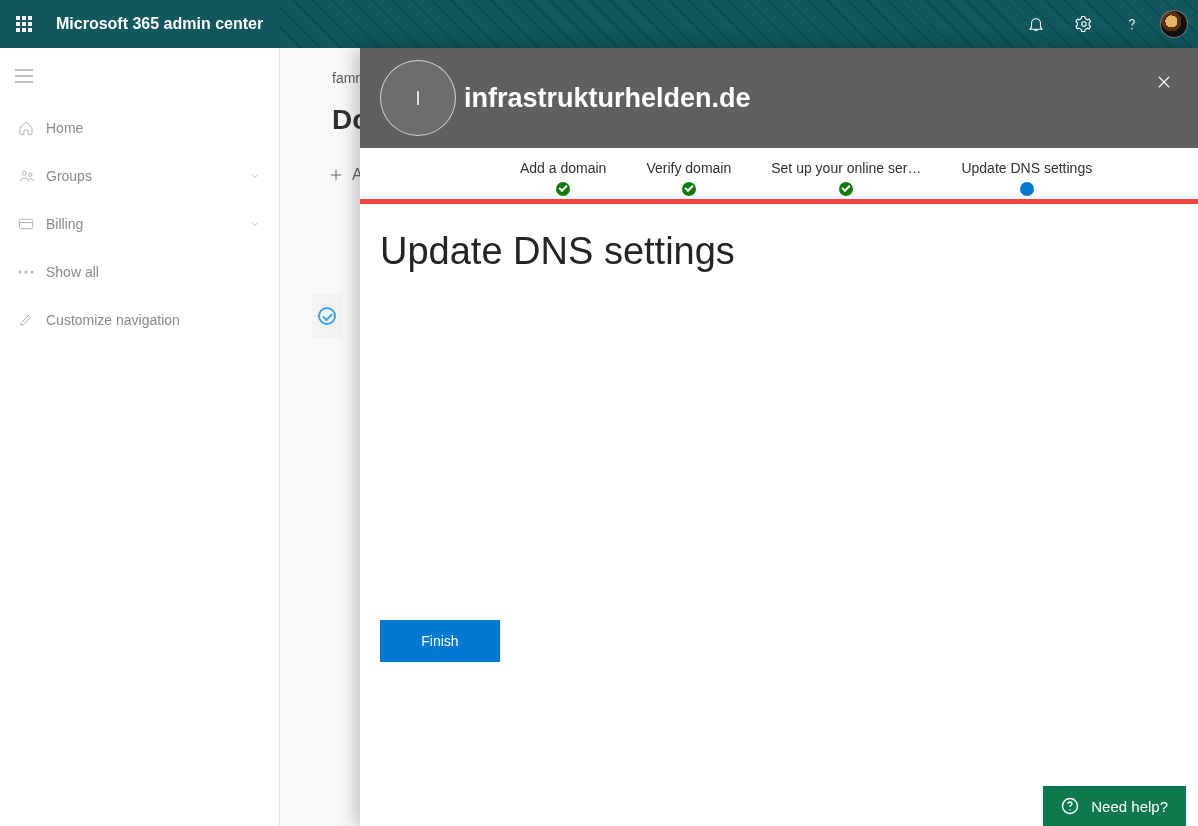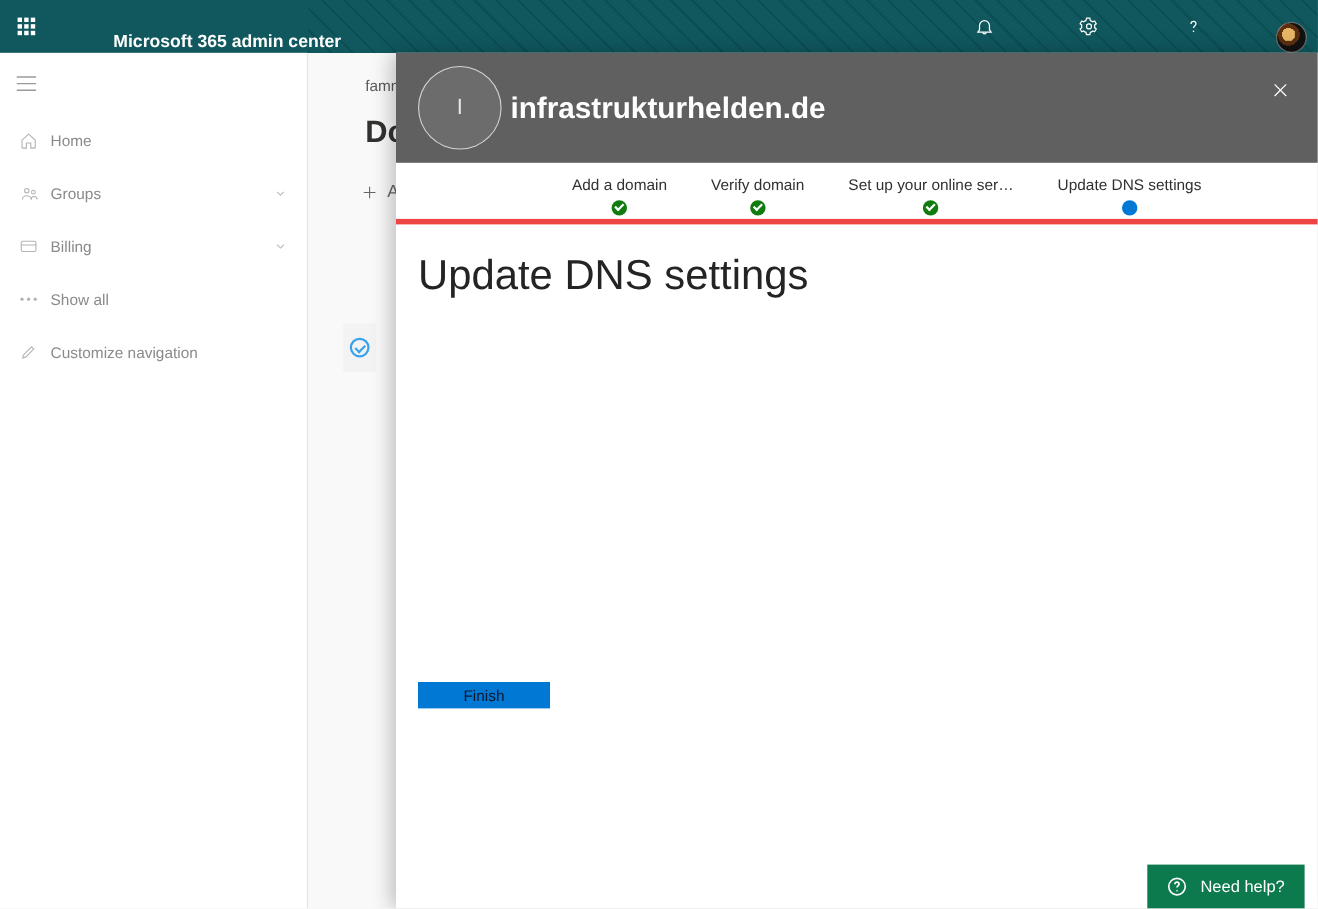--- a/index.html
+++ b/index.html
@@ -2,30 +2,29 @@
 <html><head>
 <meta charset="utf-8">
 <style>
   * { box-sizing: border-box; margin: 0; padding: 0; }
   body { font-family: "Segoe UI", Arial, sans-serif; width:1198px; height:826px; overflow:hidden; background:#f3f2f1; position:relative; }
   svg { display:block; }
 
   
   .header {
     height:48px; background:#10585e;
-    display:flex; align-items:flex-end; color:#fff;
+    display:flex; align-items:center; color:#fff;
     position:relative; z-index:5;
     background-image:
       linear-gradient(rgba(16,88,94,.0),rgba(16,88,94,.0)),
       repeating-linear-gradient(45deg,#0b4f55 0 2px,#10585e 2px 14px),
       repeating-linear-gradient(-45deg,#0b4f55 0 2px,#10585e 2px 14px);
     background-size: 280px 48px, 100% 48px, 100% 48px;
     background-position: 0 0, 280px 0, 280px 0;
     background-repeat: no-repeat, no-repeat, no-repeat;
-    gap: 47px;
   }
   .waffle { width:48px; height:48px; display:flex; align-items:center; justify-content:center; cursor:pointer; }
   .waffle-grid { width:16px; height:16px; display:grid; grid-template-columns:repeat(3,4px); grid-template-rows:repeat(3,4px); gap:2px; }
   .waffle-grid span { background:#fff; width:4px; height:4px; }
   .brand { font-size:16px; font-weight:600; padding:0 16px 0 8px; white-space:nowrap; }
   .header-spacer { flex:1; }
   .hicon { width:48px; height:48px; display:flex; align-items:center; justify-content:center; cursor:pointer; color:#fff; }
   .avatar-img { width:28px; height:28px; border-radius:50%; background:radial-gradient(circle at 40% 40%, #e6b566 0 6px, #5b2f10 6px 10px, #111 10px 14px); border:1px solid rgba(255,255,255,.4); margin:0 10px 0 4px; }
 
   
@@ -59,21 +58,21 @@
   .steps { height:56px; border-bottom:5px solid #ef4444; display:flex; align-items:flex-start; padding:12px 28px 0 160px; gap:40px; }
   .step { font-size:14px; color:#323130; text-align:center; display:flex; flex-direction:column; align-items:center; gap:6px; white-space:nowrap; }
   .step.truncate .step-label { max-width:155px; overflow:hidden; text-overflow:ellipsis; }
   .dot-green { width:14px; height:14px; border-radius:50%; background:#107c10; position:relative; }
   .dot-green::after { content:""; position:absolute; left:3px; top:3px; width:6px; height:3px; border-left:2px solid #fff; border-bottom:2px solid #fff; transform:rotate(-45deg); }
   .dot-blue { width:14px; height:14px; border-radius:50%; background:#0078d4; }
 
   .panel-body { padding:26px 20px 20px 20px; flex:1; position:relative; }
   .panel-h1 { font-size:38px; font-weight:400; color:#252423; }
   .panel-msg { font-size:14px; color:#505050; margin-top:72px; }
-  .finish-btn { position:absolute; left:20px; top:416px; width:120px; height:24px; background:#0078d4; color:#0f172a; border:none; font-size:14px; cursor:pointer; }
+  .finish-btn { position:absolute; left:20px; top:416px; width:120px; height:42px; background:#0078d4; color:#ffffff; border:none; font-size:14px; cursor:pointer; }
 
   
   .need-help { position:absolute; right:12px; bottom:0; height:40px; background:#0d7a4e; color:#fff;
                display:flex; align-items:center; padding:16px 18px; font-size:15px; gap:12px; cursor:pointer; z-index:30; }
 
 </style>
 </head>
 <body>
 
 <div class="header">

